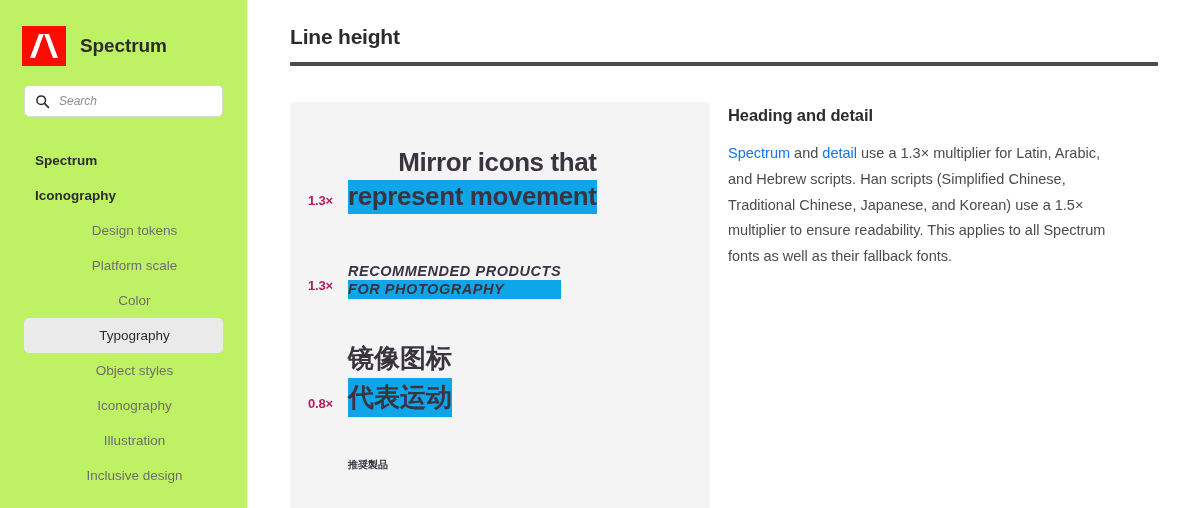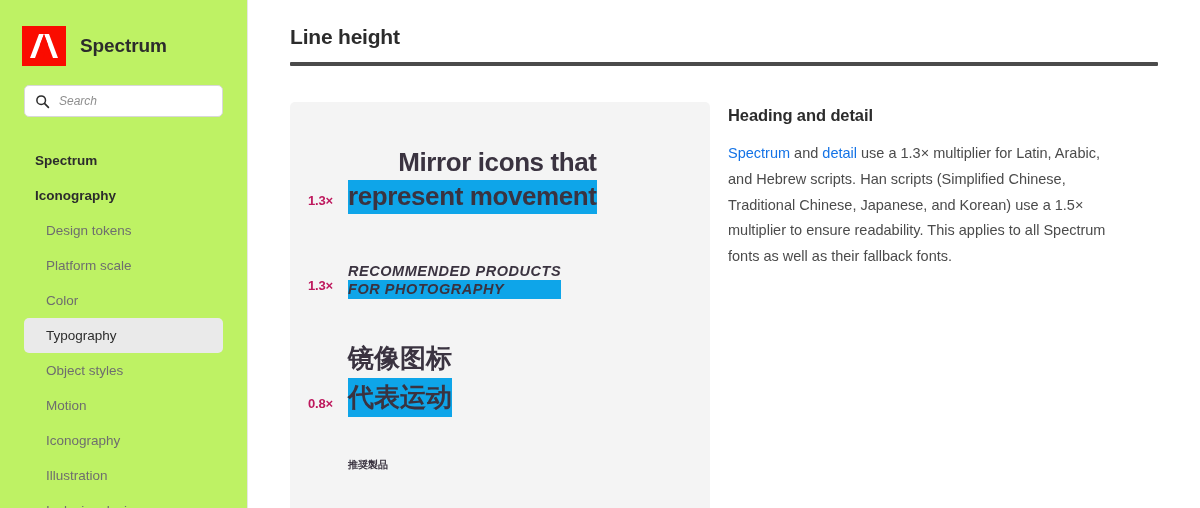--- a/index.html
+++ b/index.html
@@ -74,20 +74,21 @@
   }
   .nav-item.section {
     font-weight: 700;
     color: #2c2c2c;
     padding-left: 11px;
     height: 35px;
   }
   .nav-item.child {
     color: #6e6e6e;
     padding-left: 22px;
+    justify-content: center;
   }
   .nav-item.selected {
     background: #eaeaea;
     color: #2c2c2c;
   }
 
   
   .main {
     flex: 1 1 auto;
     height: 508px;
@@ -254,23 +255,20 @@
           <span>Platform scale</span>
         </div>
         <div class="nav-item child">
           <span>Color</span>
         </div>
         <div class="nav-item child selected">
           <span>Typography</span>
         </div>
         <div class="nav-item child">
           <span>Object styles</span>
-        </div>
-        <div class="nav-item child">
-          <span>Motion</span>
         </div>
         <div class="nav-item child">
           <span>Iconography</span>
         </div>
         <div class="nav-item child">
           <span>Illustration</span>
         </div>
         <div class="nav-item child">
           <span>Inclusive design</span>
         </div>

